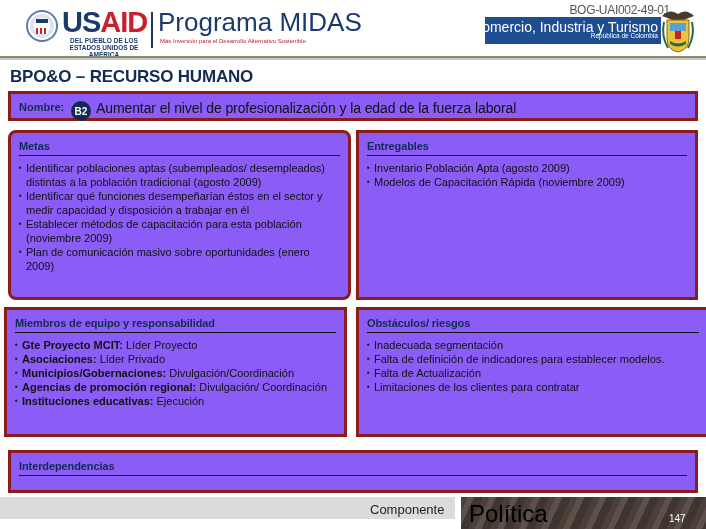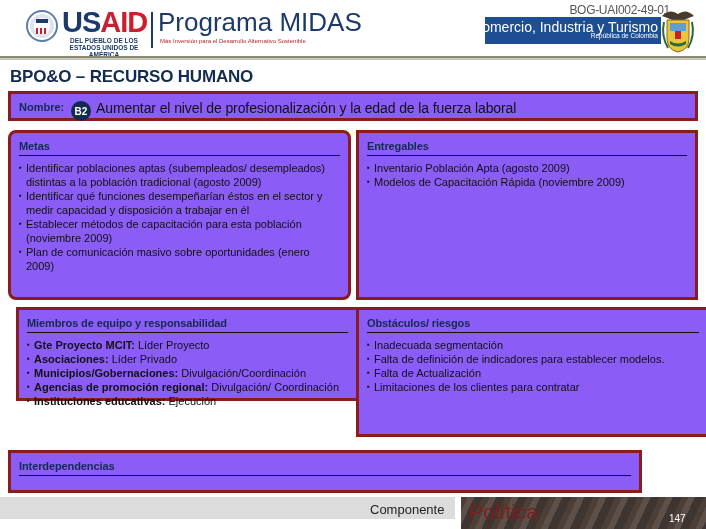--- a/index.html
+++ b/index.html
@@ -41,29 +41,29 @@
     .name-value { position: absolute; left: 85px; top: 6px; font-size: 14px; color: #111; letter-spacing: -0.1px; }
 
     .section-title { font-size: 11px; font-weight: bold; color: #122b50; padding: 7px 0 3px 0; margin: 0 8px; border-bottom: 1.5px solid #111; letter-spacing: -0.1px; }
     .bullets { list-style: none; margin: 5px 8px 0 8px; font-size: 11px; line-height: 14px; color: #111; }
     .bullets li { position: relative; padding-left: 7px; }
     .bullets li::before { content: "▪"; position: absolute; left: 0; top: 0; font-size: 8px; }
     .bullets b { font-weight: bold; }
 
     .box-metas { left: 8px; top: 130px; width: 343px; height: 170px; border-radius: 8px; }
     .box-entregables { left: 356px; top: 130px; width: 342px; height: 170px; }
-    .box-miembros { left: 16px; top: 307px; width: 343px; height: 94px; }
+    .box-miembros { left: 4px; top: 307px; width: 343px; height: 130px; }
     .box-obstaculos { left: 356px; top: 307px; width: 354px; height: 130px; }
-    .box-interdep { left: 8px; top: 450px; width: 634px; height: 43px; }
+    .box-interdep { left: 8px; top: 450px; width: 690px; height: 43px; }
 
     .footer-bar { position: absolute; left: 0; top: 497px; width: 455px; height: 22px; background: #dcdcdc; }
     .footer-label { position: absolute; left: 370px; top: 502px; font-size: 13px; color: #222; }
     .footer-tag { position: absolute; left: 461px; top: 497px; width: 245px; height: 32px;
       background: repeating-linear-gradient(115deg, #4b3f38 0 6px, #5d5048 6px 12px, #3f3530 12px 20px); }
-    .footer-tag-label { position: absolute; left: 469px; top: 500px; font-size: 21px; color: #7f1d1d; }
+    .footer-tag-label { position: absolute; left: 469px; top: 500px; font-size: 24px; color: #000000; }
     .page-number { position: absolute; left: 669px; top: 513px; font-size: 10px; color: #fff; }
   </style>
 </head>
 <body>
 
 <div class="header">
   <div class="usaid-seal"></div>
   <div class="usaid-word">
     <span class="us">US</span><span class="aid">AID</span>
   </div>

